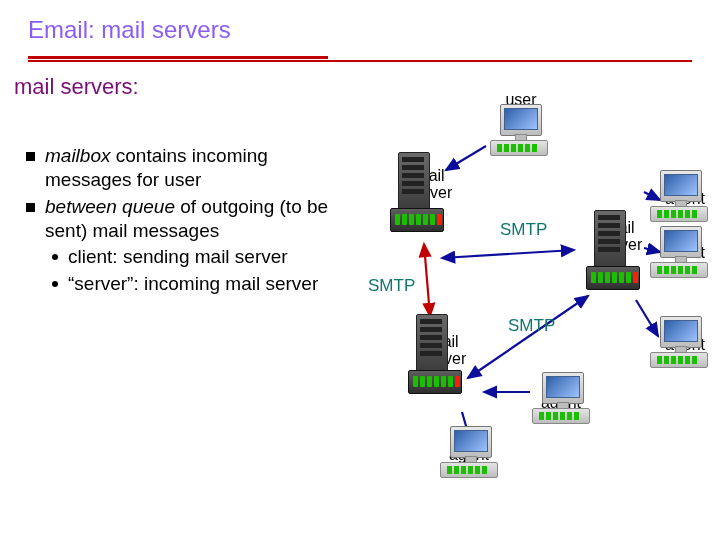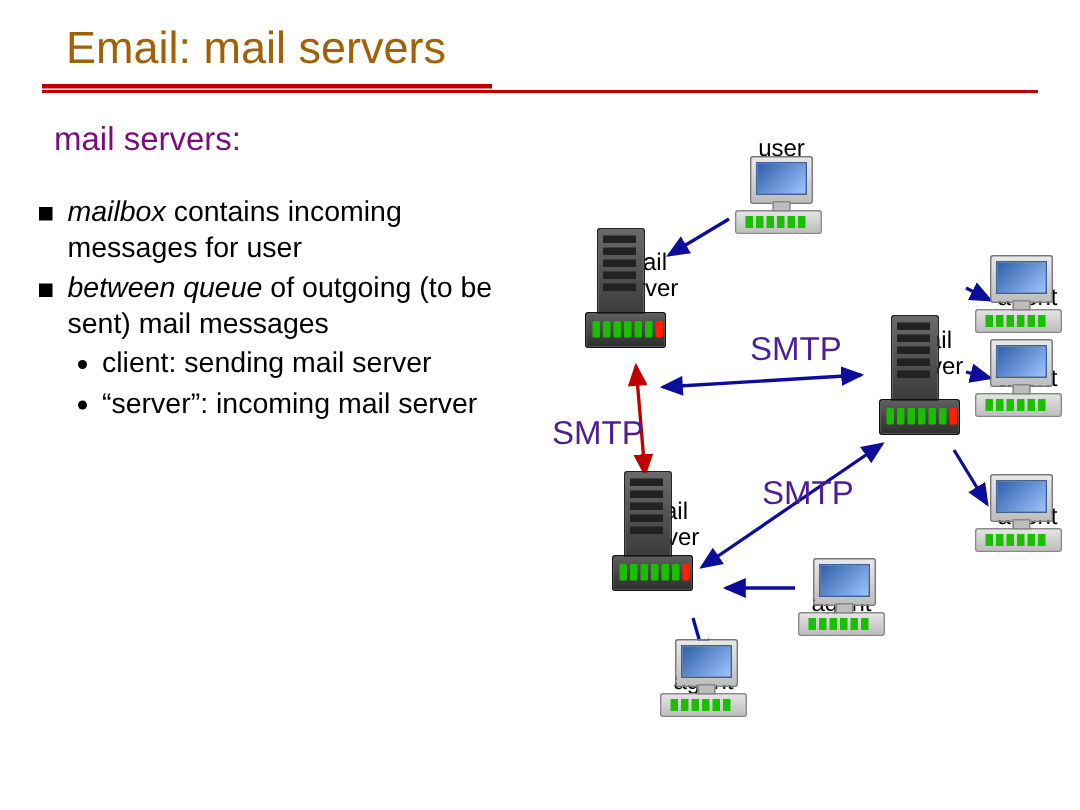--- a/index.html
+++ b/index.html
@@ -6,50 +6,50 @@
     margin: 0;
     padding: 0;
     font-family: Arial, Helvetica, sans-serif;
     background: #fff;
     width: 720px;
     height: 540px;
     position: relative;
     overflow: hidden;
   }
   .title {
-    font-size: 30px;
+    font-size: 24px;
     font-weight: normal;
-    padding: 16px 0 2px 44px;
-    color: #a16207;
+    padding: 16px 0 2px 28px;
+    color: #8b5cf6;
   }
   .title-underline {
     position: absolute;
     left: 28px;
     top: 56px;
     width: 300px;
     height: 3px;
     background: #c00000;
   }
   .title-baseline {
     position: absolute;
     left: 28px;
     top: 60px;
     width: 664px;
     height: 1.5px;
     background: #c00000;
   }
   .subtitle {
     font-size: 22px;
     color: #7a0d7a;
-    padding: 28px 0 6px 36px;
+    padding: 28px 0 6px 14px;
   }
   .bullets {
     position: absolute;
     left: 26px;
-    top: 130px;
+    top: 144px;
     width: 330px;
     font-size: 19px;
     line-height: 1.28;
     color: #000;
   }
   .bullet1 {
     display: flex;
     margin-bottom: 2px;
   }
   .sq {
@@ -177,22 +177,22 @@
   .pslot { width:5px; height:8px; background:#1abf00; }
 
   .label {
     position: absolute;
     font-size: 16px;
     text-align: center;
     line-height: 1.05;
   }
   .smtp {
     position: absolute;
-    font-size: 22px;
-    color: #4c1d95;
+    font-size: 17px;
+    color: #0f766e;
   }
 
   svg.arrows {
     position: absolute;
     left: 0; top: 0;
     width: 350px; height: 420px;
     overflow: visible;
   }
 </style>
 </head>

